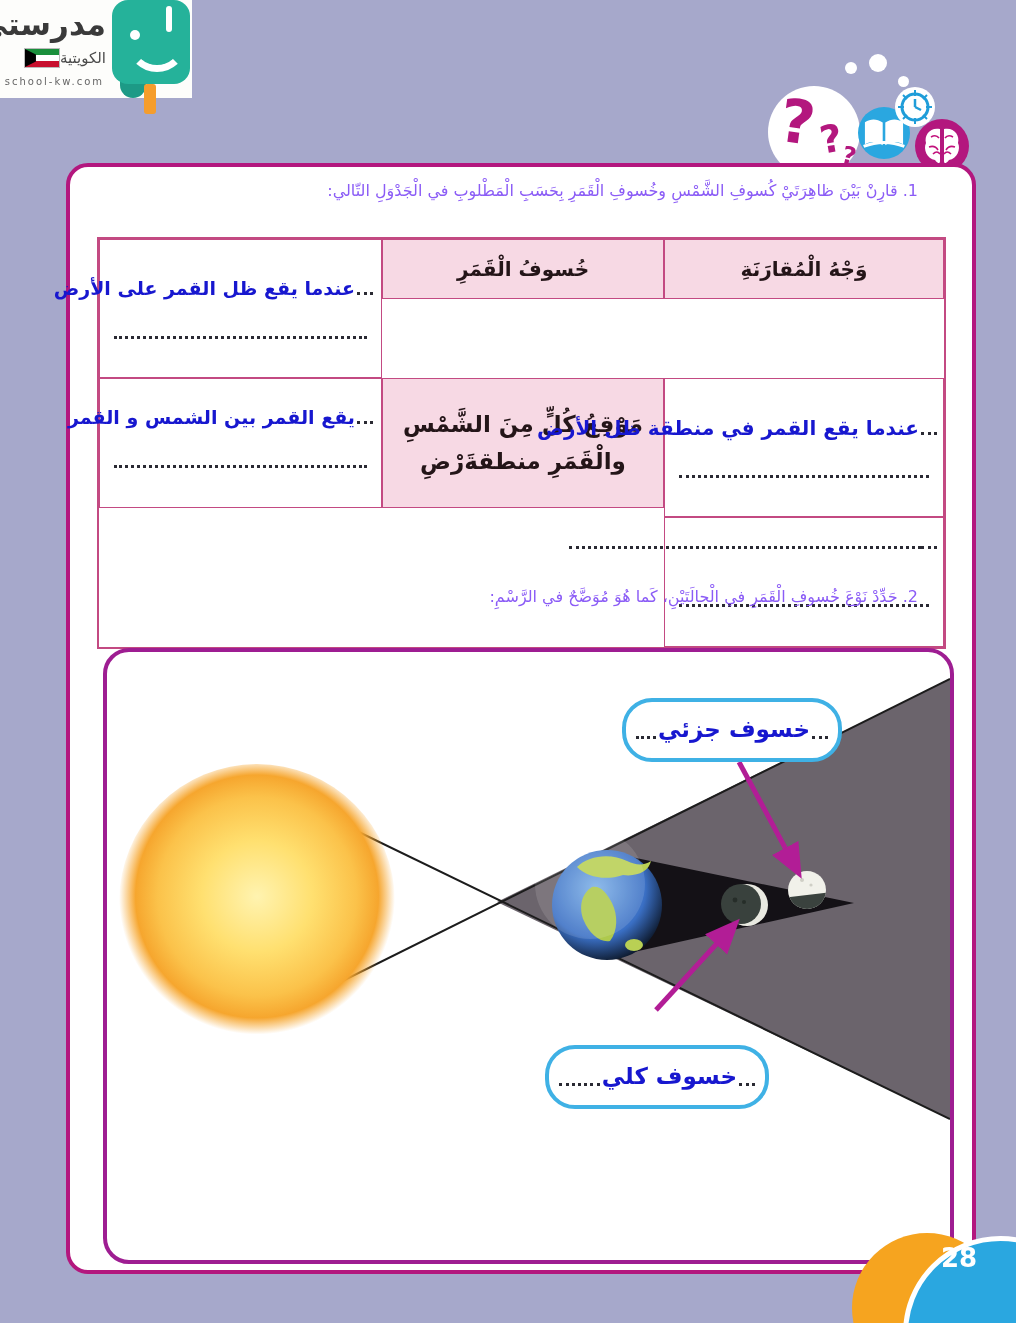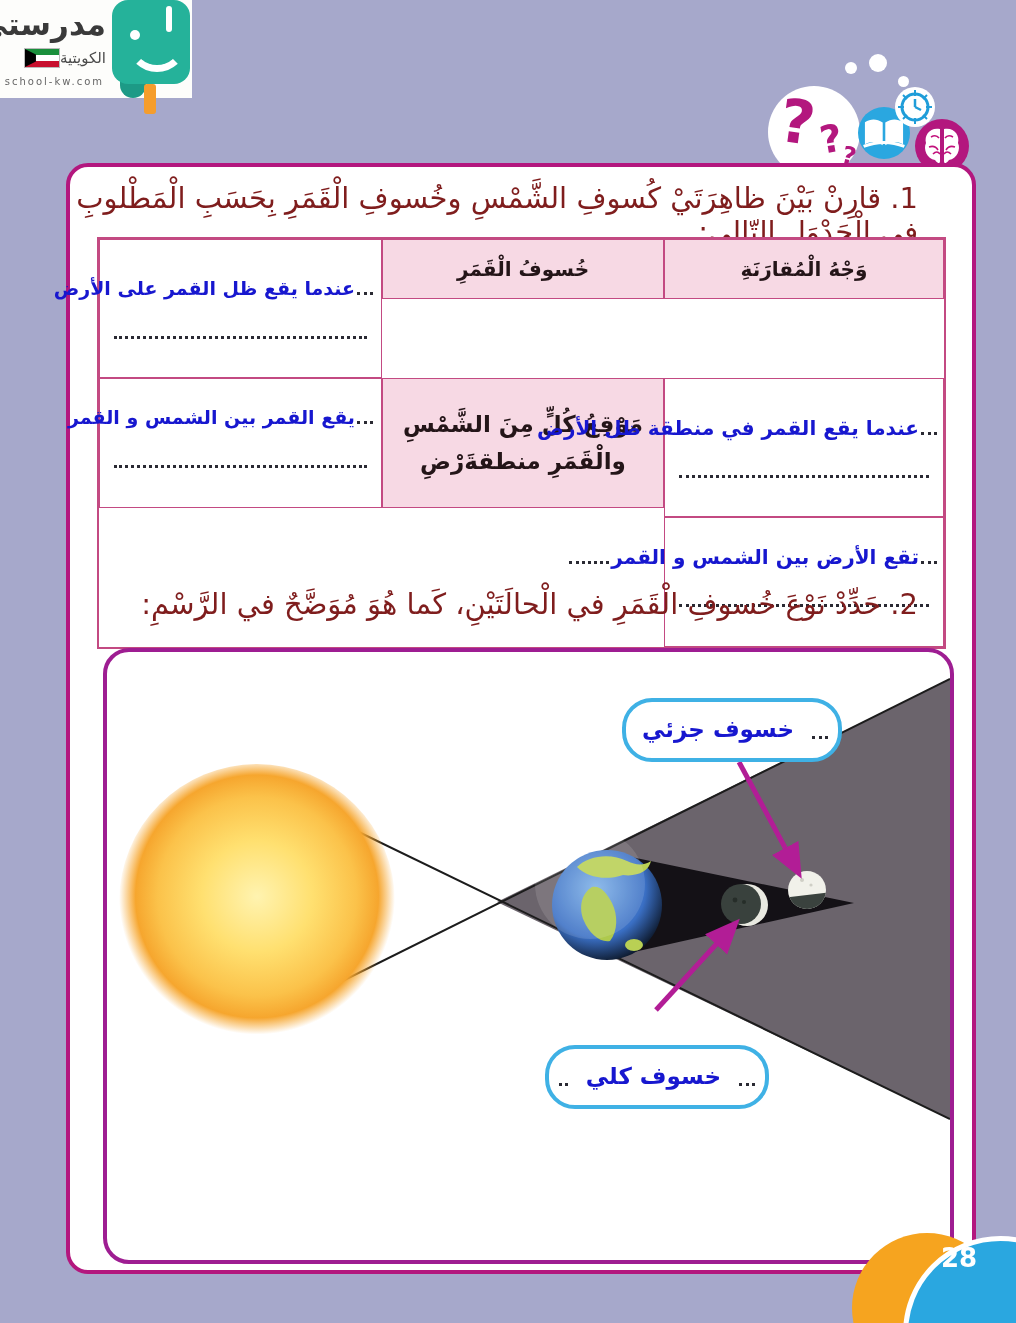--- a/index.html
+++ b/index.html
@@ -32,21 +32,21 @@
   .qm2{left:52px;top:34px;font-size:38px;transform:rotate(-10deg);}
   .qm3{left:74px;top:58px;font-size:24px;transform:rotate(14deg);}
   .bookcircle{left:858px;top:107px;width:52px;height:52px;background:var(--circle_blue);}
   .clockcircle{left:895px;top:87px;width:40px;height:40px;background:#fff;}
   .braincircle{left:915px;top:119px;width:54px;height:54px;background:var(--accent_magenta);}
   .dot{position:absolute;border-radius:50%;background:#fff;}
 
   
   .content-box{position:absolute;left:66px;top:163px;width:902px;height:1103px;background:#fff;
     border:4px solid var(--accent_magenta);border-radius:22px;}
-  .qtext{position:absolute;right:54px;direction:rtl;font-size:29px;color:#7f1d1d;font-weight:500;}
+  .qtext{position:absolute;right:54px;direction:rtl;font-size:16px;color:#8b5cf6;font-weight:500;}
   .q1{top:14px;}
   .q2{top:420px;}
 
   
   .cmp-table{position:absolute;left:27px;top:70px;width:845px;direction:rtl;display:grid;
     grid-template-columns:280px 282px 283px;border:2px solid var(--table_pink_border);}
   .cell{border:1px solid var(--table_pink_border);position:relative;}
   .hd,.aspect{background:var(--table_pink_bg);display:flex;align-items:center;justify-content:center;
     text-align:center;color:#241518;font-weight:bold;direction:rtl;}
   .hd{height:58px;font-size:20px;}
@@ -63,21 +63,21 @@
   .r2 .ansline{top:28px;}
   .dotline{position:absolute;left:5%;right:5%;border-bottom:3px dotted #2a2a33;}
   .r1 .dotline{top:96px;} .r2 .dotline{top:86px;}
 
   
   .diagram{position:absolute;left:33px;top:481px;width:843px;height:608px;background:#fff;
     border:4px solid var(--diagram_border);border-radius:26px;overflow:hidden;}
   .diagram svg{position:absolute;left:0;top:0;}
   .bubble{position:absolute;height:56px;background:#fff;border:4px solid var(--bubble_blue);
     border-radius:30px;display:flex;align-items:center;padding:0 10px;z-index:4;}
-  .bubble .ansline{position:static;width:100%;gap:16px;}
+  .bubble .ansline{position:static;width:100%;}
   .bubble .anstext{font-size:23px;}
   .bubble-partial{left:515px;top:46px;width:192px;}
   .bubble-total{left:438px;top:352px;width:196px;margin-top:41px;}
 
   
   .orange-circle{position:absolute;left:852px;top:1233px;width:150px;height:150px;border-radius:50%;background:var(--circle_orange);}
   .blue-circle{position:absolute;left:903px;top:1236px;width:185px;height:185px;border-radius:50%;
     background:var(--circle_blue);border:5px solid #fff;}
   .page-num{position:absolute;left:941px;top:1243px;color:#fff;font-size:26px;font-weight:bold;}
 </style>
@@ -180,21 +180,20 @@
         <div class="ansline solar-line">
           <span class="dotseg short"></span>
           <span class="anstext">يقع القمر بين الشمس و القمر</span>
           <span class="dotseg"></span>
         </div>
         <div class="dotline"></div>
       </div>
       <div class="cell white-cell r2">
         <div class="ansline lunar-line">
           <span class="dotseg short"></span>
-          <span class="anstext">تقع الأرض بين الشمس و القمر</span>
           <span class="dotseg"></span>
         </div>
         <div class="dotline"></div>
       </div>
     </div>
 
     <div class="qtext q2">2. حَدِّدْ نَوْعَ خُسوفِ الْقَمَرِ في الْحالَتَيْنِ، كَما هُوَ مُوَضَّحٌ في الرَّسْمِ:</div>
 
     <div class="diagram">
       <svg width="843" height="608" viewBox="0 0 843 608">

